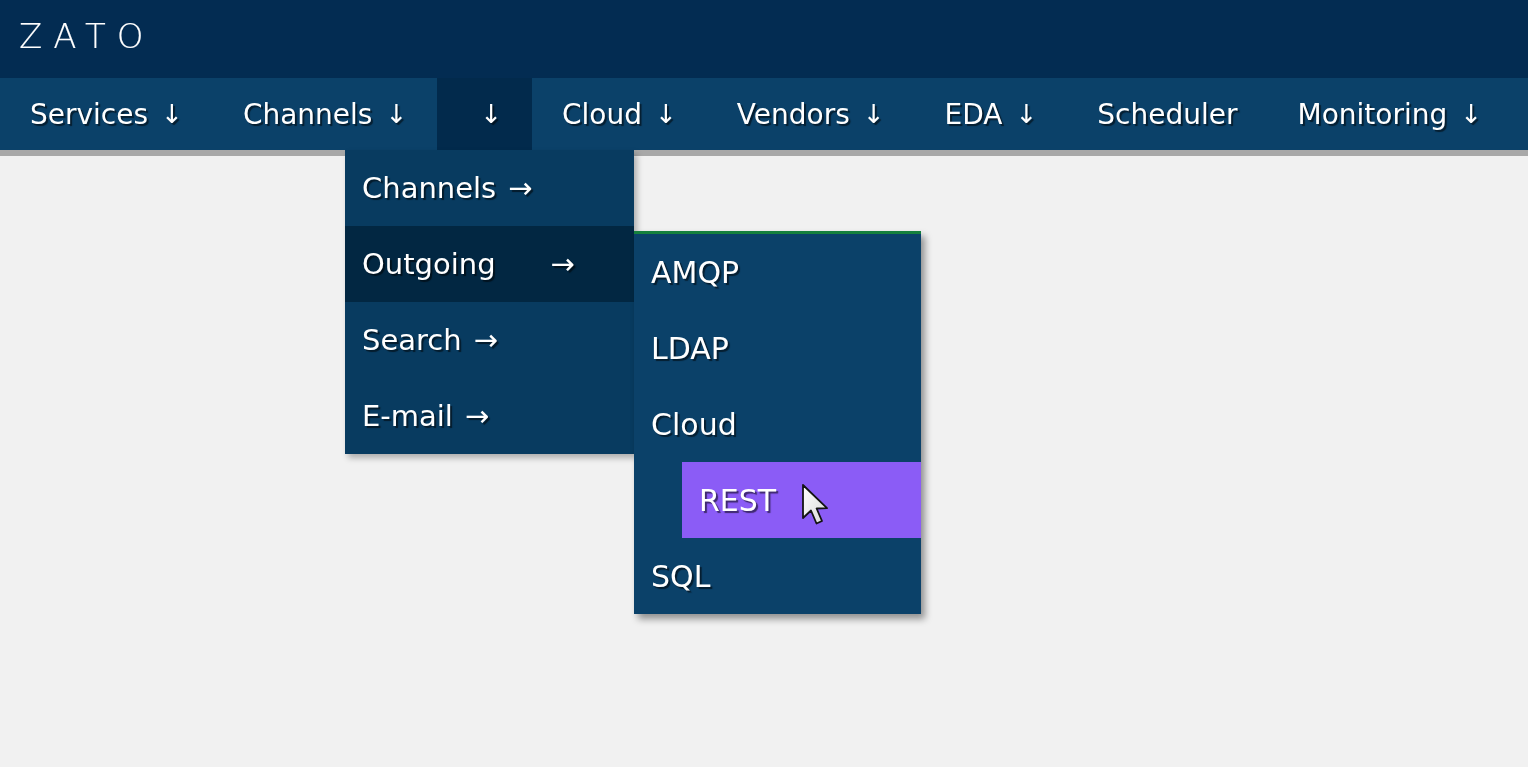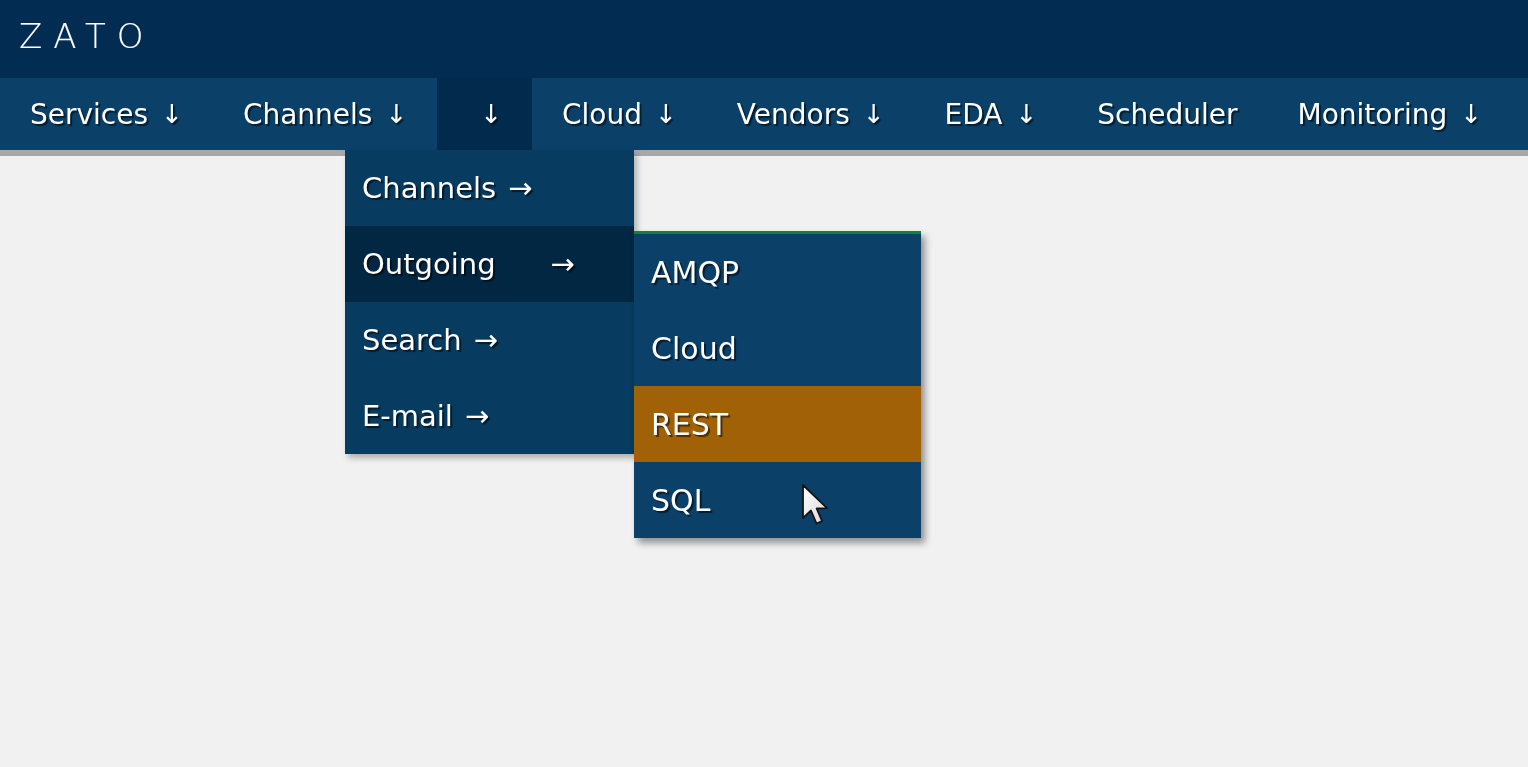--- a/index.html
+++ b/index.html
@@ -130,21 +130,22 @@
     border-top: 3px solid #15803d;
     box-shadow: 4px 5px 7px rgba(0,0,0,0.40);
     box-sizing: border-box;
     z-index: 30;
   }
   #submenu-outgoing .menu-item {
     height: 76px;
     font-size: 30px;
   }
   #submenu-outgoing .menu-item.is-active {
-    background: #a16207;
+    background: #8b5cf6;
+    margin-left: 48px;
   }
 
   
   #mouse-cursor {
     position: absolute;
     left: 801px;
     top: 484px;
     width: 30px;
     height: 44px;
     z-index: 60;
@@ -212,20 +213,23 @@
   </div>
   <div class="menu-item">
     <span>E-mail</span>
     <span class="menu-arrow">→</span>
   </div>
 </div>
 
 <div id="submenu-outgoing">
   <div class="menu-item">
     <span>AMQP</span>
+  </div>
+  <div class="menu-item">
+    <span>LDAP</span>
   </div>
   <div class="menu-item">
     <span>Cloud</span>
   </div>
   <div class="menu-item is-active">
     <span>REST</span>
   </div>
   <div class="menu-item">
     <span>SQL</span>
   </div>

